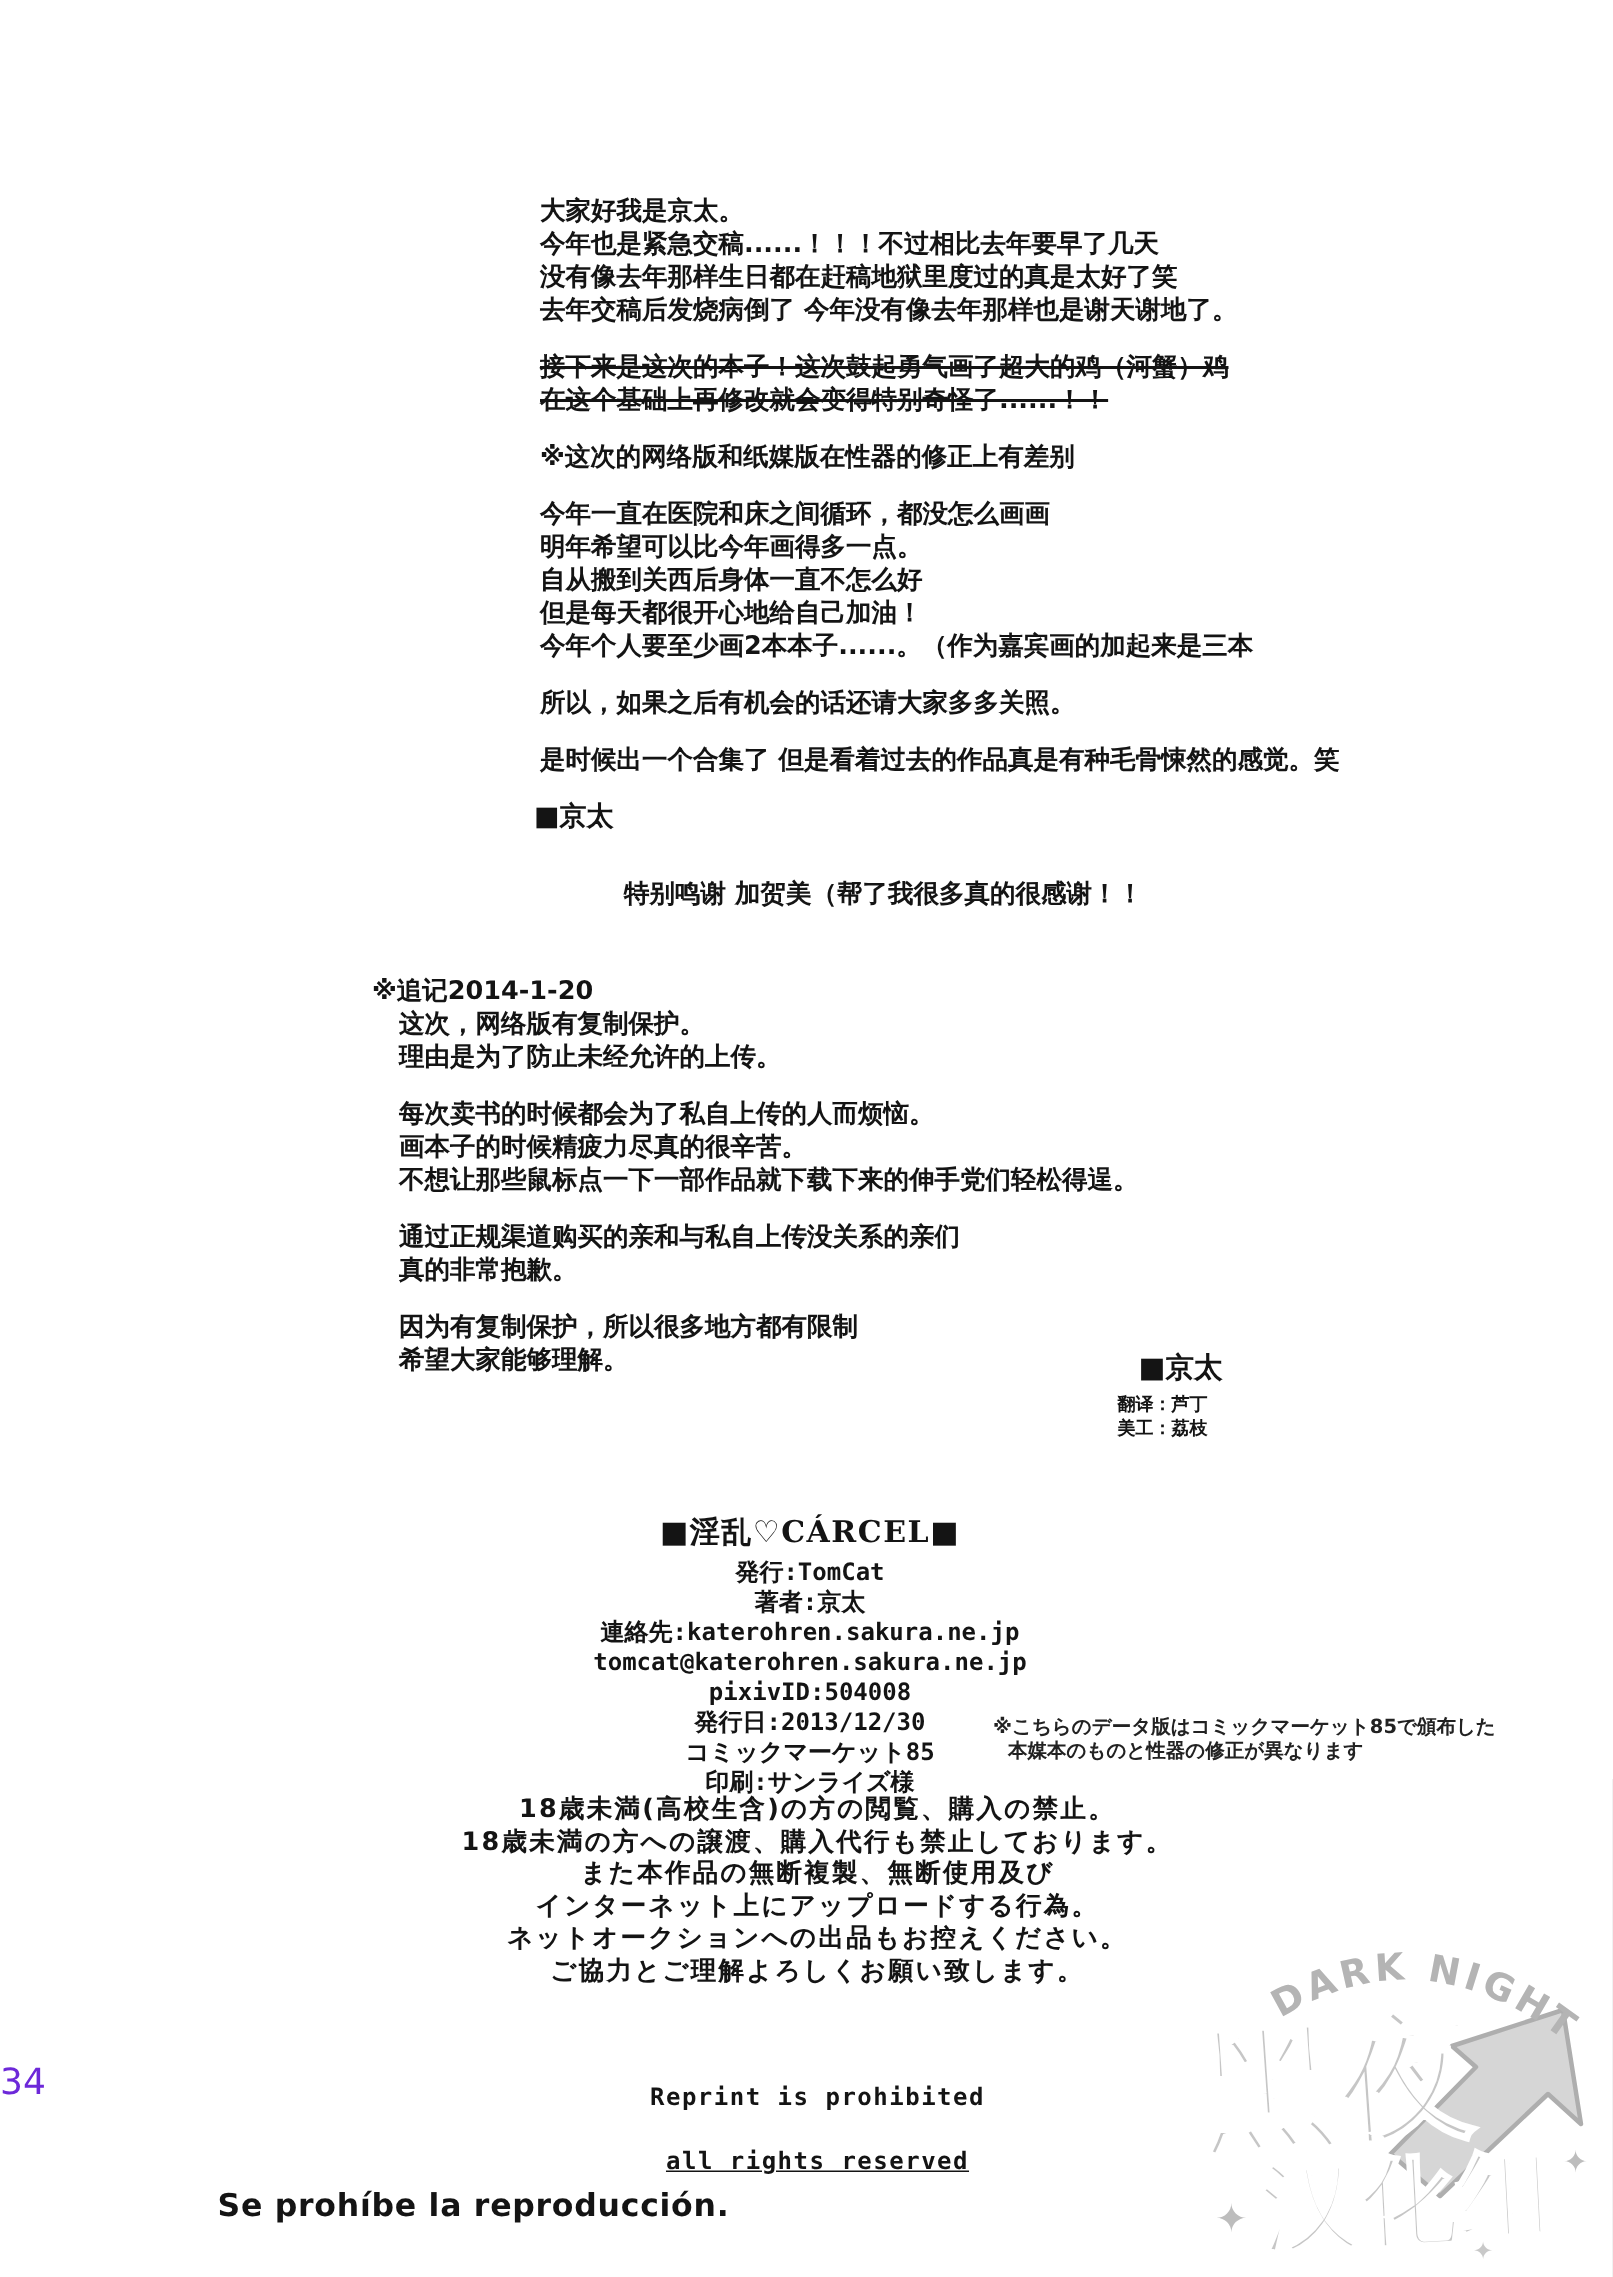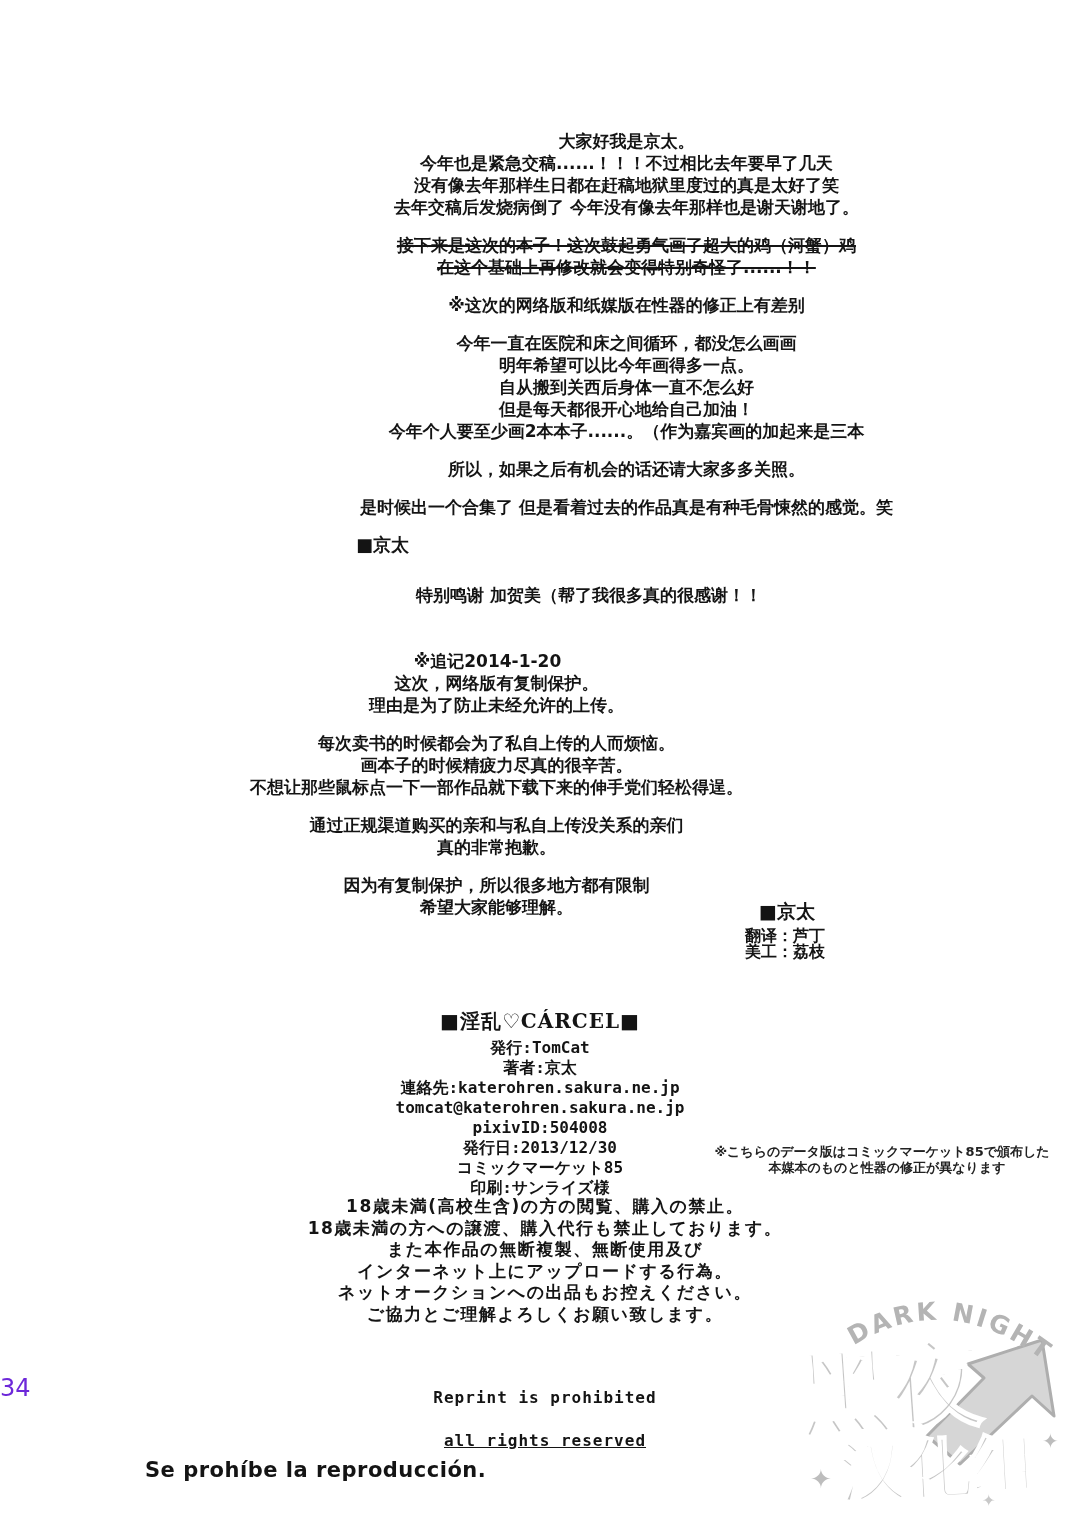--- a/index.html
+++ b/index.html
@@ -1,47 +1,47 @@
 <!DOCTYPE html>
 <html><head>
 <meta charset="utf-8">
 <style>
   html,body { margin:0; padding:0; background:#e8e8e8; }
   .page {
     position:relative; width:1075px; height:1518px; margin:0 auto;
     background:#ffffff; overflow:hidden;
     font-family:"DejaVu Sans", sans-serif; color:#141414;
   }
-  .line { white-space:nowrap;text-align:center; }
+  .line { white-space:nowrap; }
 
   
   .afterword {
     position:absolute; left:360px; top:130px;
     font-size:17px; line-height:22px; font-weight:700;
   }
   .afterword .para { margin-bottom:16px; }
   .strike .line { text-decoration:line-through; text-decoration-thickness:2px; }
   .sig-a { margin-top:14px; margin-left:-4px; font-size:18px; }
 
   .thanks {
     position:absolute; left:416px; top:584px;
     font-size:17px; font-weight:700; white-space:nowrap;
   }
 
   
   .postscript {
-    position:absolute; left:232px; top:650px;
+    position:absolute; left:248px; top:650px;
     font-size:17px; line-height:22px; font-weight:700;
   }
   .postscript .para { margin-bottom:16px; padding-left:18px; }
   .postscript .heading { padding-left:0; margin-bottom:0; }
 
   .ps-sign { position:absolute; left:745px; top:899px; }
   .ps-sign .sig-b { font-size:19px; font-weight:700; padding-left:14px; }
-  .ps-sign .credit { font-size:16px; line-height:16px; font-weight:700; margin-top:3px; }
+  .ps-sign .credit { font-size:12px; line-height:16px; font-weight:700; margin-top:3px; }
 
   
   .colophon {
     position:absolute; left:340px; top:1008px; width:400px;
     text-align:center; font-weight:700;
   }
   .colophon .title {
     font-family:"DejaVu Serif", serif; font-size:20px; font-weight:600;
     letter-spacing:1px; margin-bottom:3px;
   }

